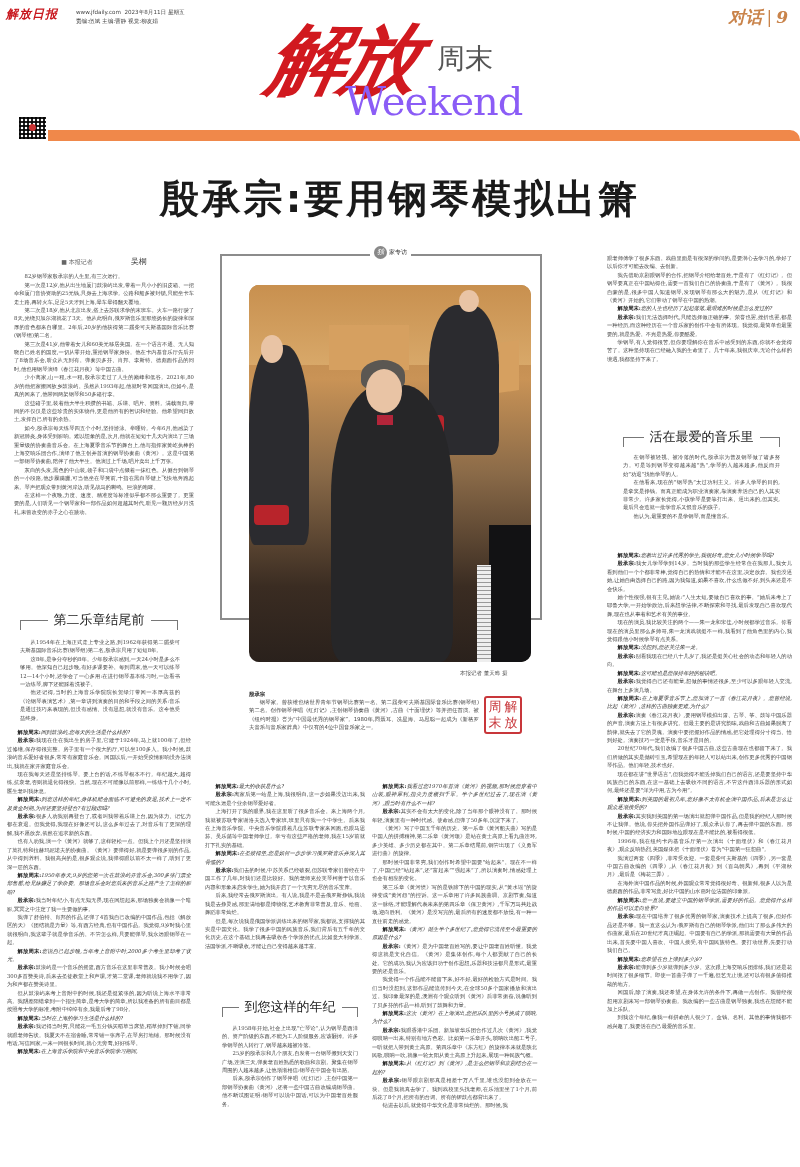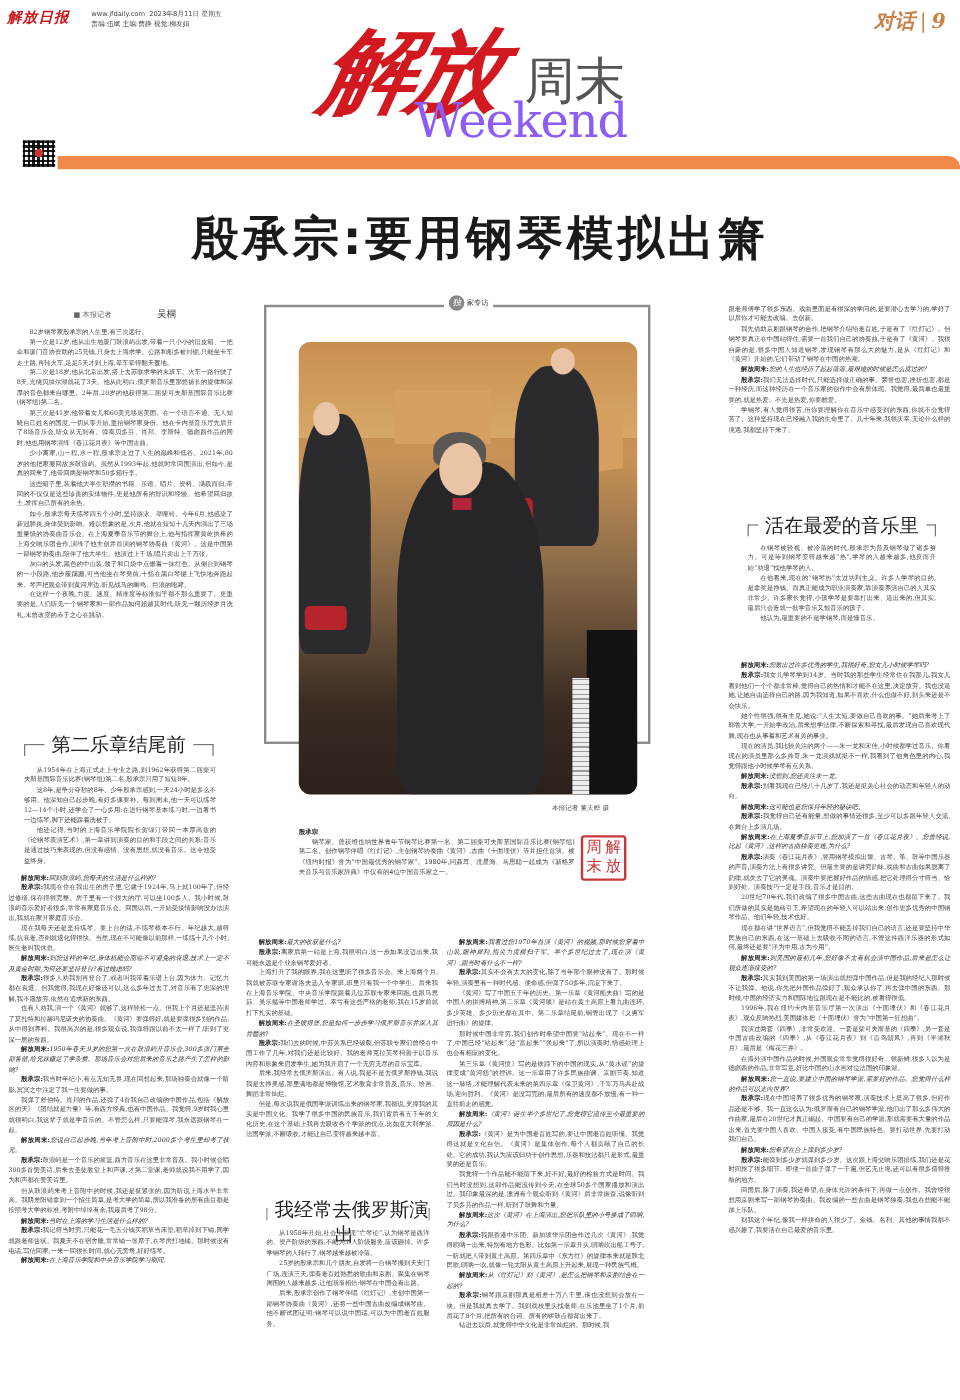--- a/index.html
+++ b/index.html
@@ -5,38 +5,38 @@
   * { box-sizing: border-box; margin: 0; padding: 0; }
   html, body { width: 800px; height: 1167px; background: #fff; overflow: hidden; }
   body { position: relative; font-family: "DejaVu Serif", "Liberation Serif", serif; color: #333; }
 
   .masthead { position: absolute; left: 0; top: 0; width: 800px; height: 140px; }
   .logo-small { position: absolute; left: 6px; top: 6px; font-family: "DejaVu Serif", serif; font-style: italic; font-weight: bold; color: #c8161d; font-size: 12px; letter-spacing: 1px; }
   .meta { position: absolute; left: 76px; top: 8px; font-family: "DejaVu Sans", sans-serif; font-size: 5.6px; color: #444; line-height: 9px; }
   .section-tag { position: absolute; right: 12px; top: 6px; font-family: "DejaVu Serif", serif; font-size: 17px; color: #c9834a; font-weight: bold; font-style: italic; }
   .section-tag .sep { color: #c9834a; font-weight: normal; margin: 0 4px; }
   .brand-cn { position: absolute; left: 270px; top: 8px; font-family: "DejaVu Serif", serif; font-style: italic; font-weight: bold; font-size: 78px; color: #d1191f; letter-spacing: -6px; transform: skewX(-12deg); }
-  .brand-weekend-cn { position: absolute; left: 437px; top: 40px; font-family: "DejaVu Sans", sans-serif; font-size: 42px; color: #555; }
+  .brand-weekend-cn { position: absolute; left: 437px; top: 40px; font-family: "DejaVu Sans", sans-serif; font-size: 28px; color: #555; }
   .brand-weekend-en { position: absolute; left: 345px; top: 78px; font-family: "DejaVu Serif", serif; font-size: 40px; color: #8b5cf6; letter-spacing: -1px; }
   .qr { position: absolute; left: 19px; top: 117px; width: 27px; height: 22px; background:
       repeating-linear-gradient(90deg, #222 0 2px, #fff 2px 4px),
       repeating-linear-gradient(0deg, #222 0 2px, #fff 2px 4px); background-blend-mode: multiply; }
   .qr::after { content: ""; position: absolute; left: 10px; top: 7px; width: 7px; height: 7px; background: #c33; border-radius: 50%; }
   .orange-bar { position: absolute; left: 48px; top: 130px; width: 752px; height: 11px; background: #f0884a; border-radius: 0 10px 0 0; }
 
   .headline { position: absolute; left: 0; top: 172px; width: 800px; text-align: center; font-family: "DejaVu Sans", sans-serif; font-weight: bold; font-size: 39px; color: #1a1a1a; letter-spacing: 3px; }
 
   .col { position: absolute; font-size: 5.3px; line-height: 8.4px; color: #444; text-align: justify; }
   .col p { text-indent: 2em; }
   .col p.q { text-indent: 2em; font-style: italic; color: #333; }
   .col p.q b, .col p.a b { font-weight: bold; font-style: normal; color: #222; }
   .byline { font-family: "DejaVu Sans", sans-serif; font-size: 6px; color: #666; text-align: center; margin-bottom: 6px; }
   .byline .name { font-size: 8px; color: #333; margin-left: 36px; }
 
-  .subhead { position: absolute; font-family: "DejaVu Sans", sans-serif; font-size: 16px; color: #222; text-align: center; }
+  .subhead { position: absolute; font-family: "DejaVu Sans", sans-serif; font-size: 13px; color: #222; text-align: center; }
   .subhead .frame { position: absolute; left: 0; right: 0; top: 9px; height: 10px; border: 1px solid #777; border-bottom: none; }
   .subhead .txt { position: relative; background: #fff; padding: 0 6px; }
   .photo-frame { position: absolute; left: 220px; top: 254px; width: 322px; height: 366px; border: 2px solid #8c8c8c; }
   .exclusive { position: absolute; left: 370px; top: 246px; background: #fff; padding: 0 4px; font-family: "DejaVu Sans", sans-serif; font-size: 6px; color: #333; display: flex; align-items: center; gap: 2px; }
   .exclusive .badge { display: inline-block; width: 13px; height: 13px; border-radius: 50%; background: #888; color: #fff; font-size: 7px; line-height: 13px; text-align: center; font-style: italic; }
   .photo { position: absolute; left: 249px; top: 285px; width: 282px; height: 377px; border-radius: 10px; overflow: hidden;
      background: linear-gradient(180deg, #b78144 0%, #c99356 25%, #8a6a48 50%, #3a2c22 80%, #2a211c 100%); }
   .photo .stand { position: absolute; background: #d6a060; }
   .photo .player { position: absolute; background: #2b2b2f; border-radius: 40% 40% 10% 10%; }
   .photo .face { position: absolute; background: #e9c4a5; border-radius: 50%; }
@@ -158,21 +158,21 @@
       <p class="a"><b>殷承宗:</b>离家后第一站是上海,我很明白,这一步如果没迈出来,我可能永远是个业余钢琴爱好者。</p>
       <p>上海打开了我的眼界,我在这里听了很多音乐会。来上海两个月,我就被苏联专家谢洛夫选入专家班,班里只有我一个中学生。后来我在上海音乐学院、中央音乐学院跟着几位苏联专家来回跑,也跟马思荪、吴乐懿等中国老师学过。幸亏有这些严格的老师,我在15岁前就打下扎实的基础。</p>
       <p class="q"><b>解放周末:</b>在圣彼得堡,您是如何一步步学习俄罗斯音乐并深入其骨髓的?</p>
       <p class="a"><b>殷承宗:</b>我们去的时候,中苏关系已经破裂,但苏联专家们曾经在中国工作了几年,对我们还是比较好。我的老师克拉芙琴柯善于以音乐内容和形象来启发学生,她为我开启了一个无穷无尽的音乐宝库。</p>
       <p>后来,我经常去俄罗斯演出。有人说,我是不是去俄罗斯挣钱,我说我是去挣灵感,那里满地都是博物馆,艺术教育非常普及,音乐、绘画、舞蹈非常灿烂。</p>
       <p>但是,每次说我是俄国学派训练出来的钢琴家,我都说,支撑我的其实是中国文化。我学了很多中国的民族音乐,我们背后有五千年的文化历史,在这个基础上我再去吸收各个学派的优点,比如意大利学派、法国学派,不断吸收,才能让自己变得越来越丰富。</p>
     </div>
 </div>
 <div class="subhead" style="left:222px; top:998px; width:136px;">
   <div class="frame"></div>
-  <span class="txt">我经常去俄罗斯演出</span>
+  <span class="txt">到您这样的年纪</span>
 </div>
 <div class="col" style="left:222px; top:1024px; width:136px;">
   <div>
       <p>从1958年开始,社会上出现“亡琴论”,认为钢琴是西洋的、资产阶级的东西,不能为工人阶级服务,应该砸掉。许多学钢琴的人转行了,钢琴越来越被冷落。</p>
       <p>25岁的殷承宗和几个朋友,自发将一台钢琴搬到天安门广场,连演三天,弹奏老百姓熟悉的歌曲和京剧。聚集在钢琴周围的人越来越多,让他渐渐相信:钢琴在中国会有出路。</p>
       <p>后来,殷承宗创作了钢琴伴唱《红灯记》,主创中国第一部钢琴协奏曲《黄河》,还将一些中国古曲改编成钢琴曲。他不断试图证明:钢琴可以说中国话,可以为中国老百姓服务。</p>
     </div>
 </div>
 <div class="col" style="left:372px; top:782px; width:165px;">
   <div>

